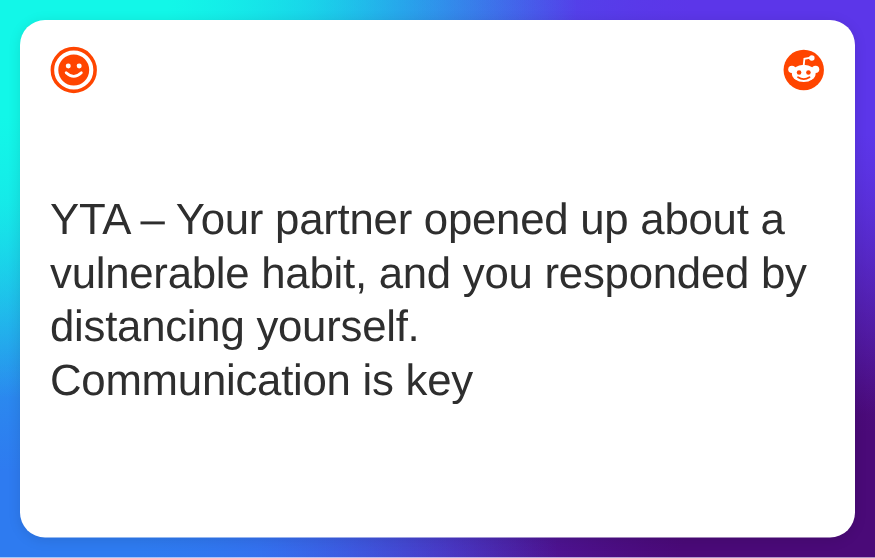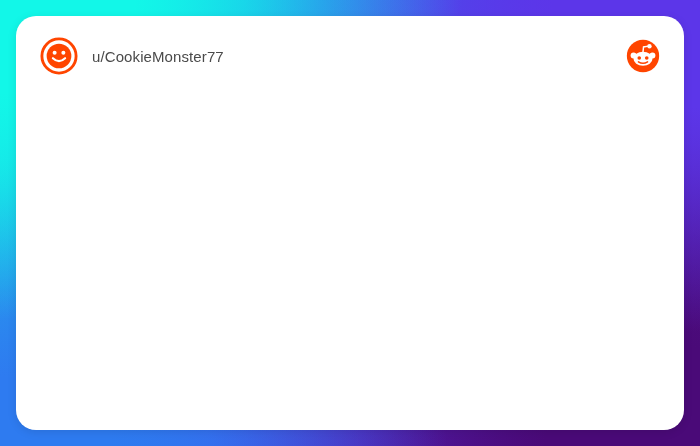--- a/index.html
+++ b/index.html
@@ -106,34 +106,35 @@
     <div id="card-header">
 
       <svg id="avatar" viewBox="0 0 40 40" aria-hidden="true">
         <circle cx="20" cy="20" r="18" fill="none" stroke="#FF4500" stroke-width="3"></circle>
         <circle cx="20" cy="20" r="13" fill="#FF4500"></circle>
         <circle cx="15.4" cy="16.6" r="2.1" fill="#FFFFFF"></circle>
         <circle cx="24.6" cy="16.6" r="2.1" fill="#FFFFFF"></circle>
         <path d="M13.6 22.3 Q20 28.4 26.4 22.3" fill="none" stroke="#FFFFFF" stroke-width="2.3" stroke-linecap="round"></path>
       </svg>
 
-      <span id="username">u/CookieMonster77</span>
 
       <span id="header-spacer"></span>
 
       <svg id="reddit-logo" viewBox="0 0 40 40" aria-hidden="true">
         <circle cx="20" cy="20" r="19" fill="#FF4500"></circle>
         <ellipse cx="20" cy="23.2" rx="11.2" ry="8.2" fill="#FFFFFF"></ellipse>
         <circle cx="8.9" cy="19.4" r="3.5" fill="#FFFFFF"></circle>
         <circle cx="31.1" cy="19.4" r="3.5" fill="#FFFFFF"></circle>
         <circle cx="27.6" cy="8.6" r="2.6" fill="#FFFFFF"></circle>
         <path d="M20 15.4 L20.6 9.4 L26.4 8.4" fill="none" stroke="#FFFFFF" stroke-width="1.7" stroke-linecap="round"></path>
         <circle cx="15.6" cy="22.4" r="2.15" fill="#FF4500"></circle>
         <circle cx="24.4" cy="22.4" r="2.15" fill="#FF4500"></circle>
         <path d="M14.6 26.8 Q20 30.4 25.4 26.8" fill="none" stroke="#FF4500" stroke-width="1.7" stroke-linecap="round"></path>
       </svg>
 
     </div>
 
+    <div id="post-body">YTA – Your partner opened up about a vulnerable habit, and you responded by distancing yourself.
+Communication is key</div>
 
   </div>
 
 </div>
 
 </body></html>

